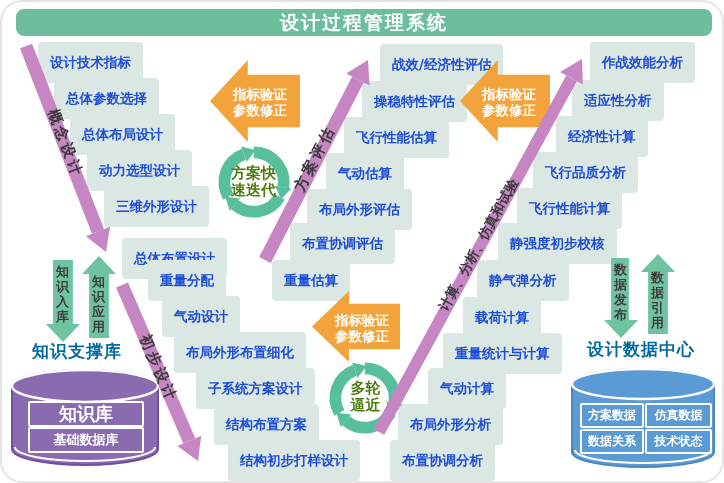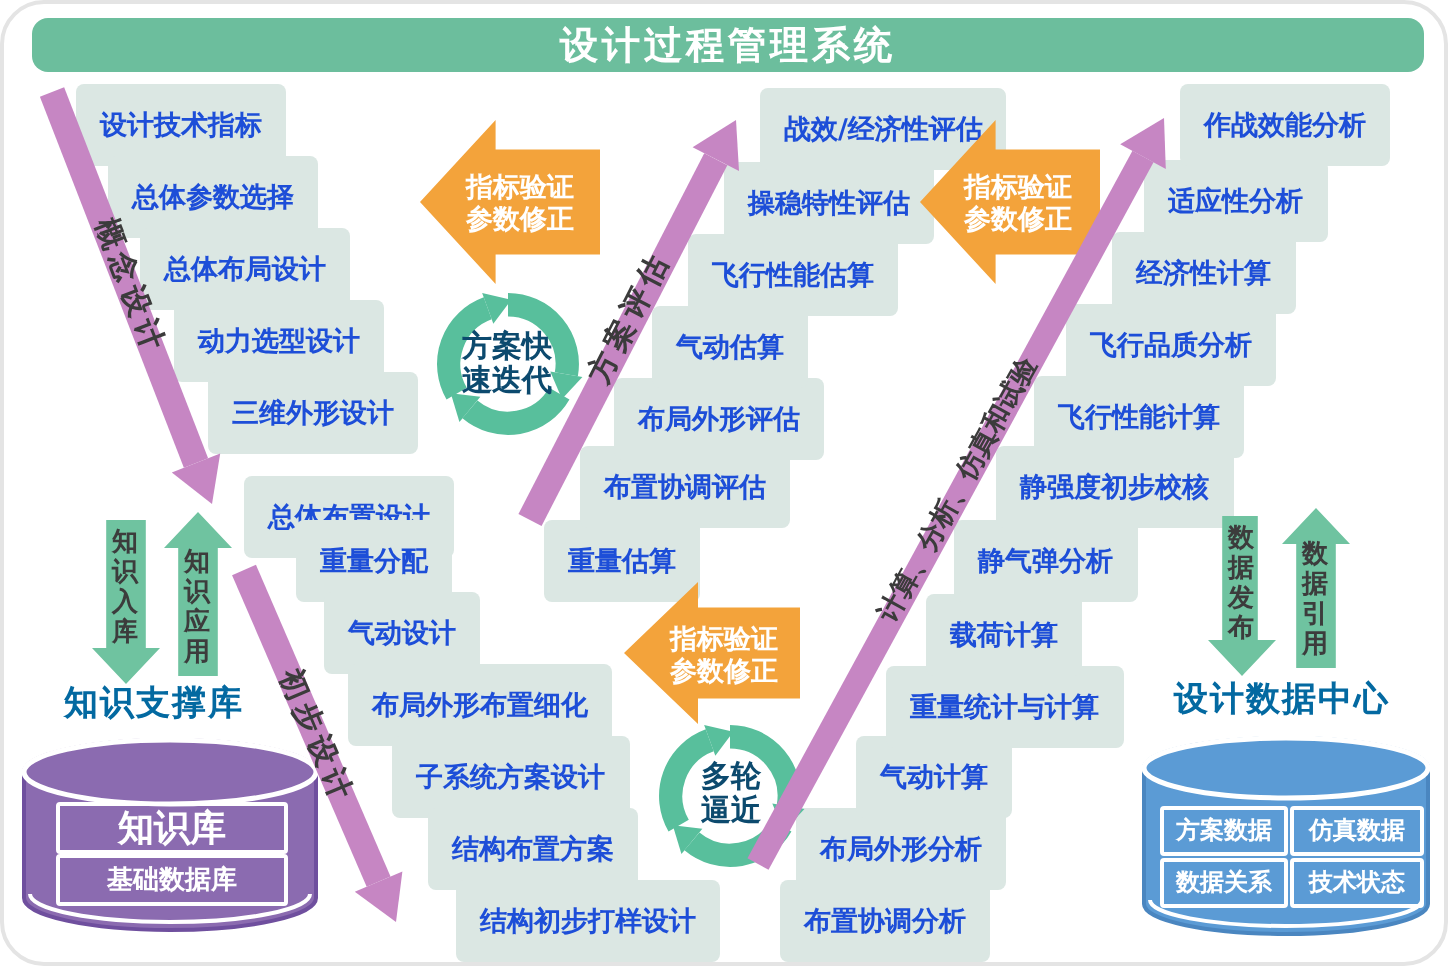--- a/index.html
+++ b/index.html
@@ -8,21 +8,21 @@
   .hdr { position:absolute; left:14px; top:7px; width:696px; height:27px; background:#6cbe9d;
          border-radius:8px; color:#ffffff; font-size:19px; font-weight:bold; letter-spacing:2px;
          display:flex; align-items:center; justify-content:center; z-index:1; }
   .step { position:absolute; height:41px; padding:0 12px; background:#dbe7e3; border-radius:4px;
           color:#1d4ed8; font-size:13.5px; font-weight:bold; white-space:nowrap;
           display:flex; align-items:center; justify-content:center; z-index:1; }
   svg.overlay { position:absolute; left:0; top:0; z-index:2; pointer-events:none; }
   .lbl { position:absolute; z-index:3; }
   .orange-lbl { width:58px; color:#ffffff; font-size:13.5px; font-weight:bold; line-height:1.2;
                 text-align:center; word-break:break-all; }
-  .cycle-lbl { color:#0c4a6e; font-weight:bold; text-align:center; line-height:1.15;
+  .cycle-lbl { color:#4d7c0f; font-weight:bold; text-align:center; line-height:1.15;
                word-break:break-all; }
   .rot-lbl { width:90px; color:#3b3b3b; font-size:15px; font-weight:bold; white-space:nowrap;
              text-align:center; letter-spacing:3px; }
   .v-lbl { width:15px; color:#3c3c3c; font-size:13px; font-weight:bold; line-height:1.16;
            text-align:center; word-break:break-all; }
   .red-title { color:#0369a1; font-size:17px; font-weight:bold; letter-spacing:1px; white-space:nowrap; }
   .db-item { position:absolute; z-index:3; border:2px solid #ffffff; border-radius:2px; color:#ffffff;
              font-size:12px; font-weight:bold; display:flex; align-items:center; justify-content:center; }
 </style>
 </head>

